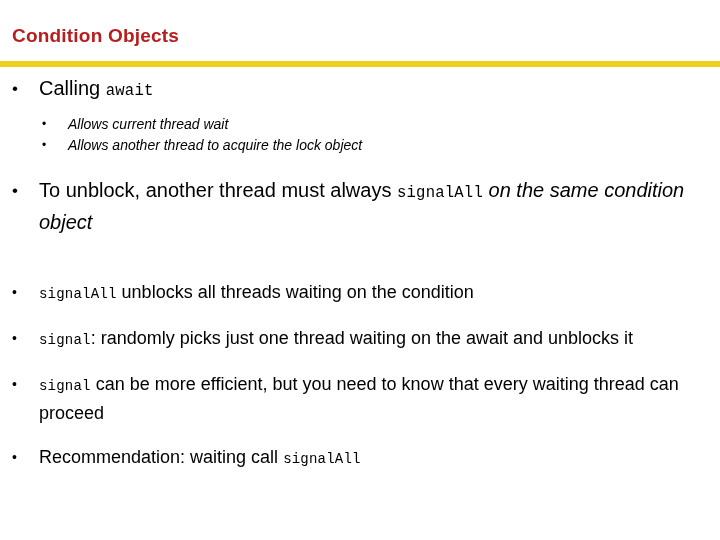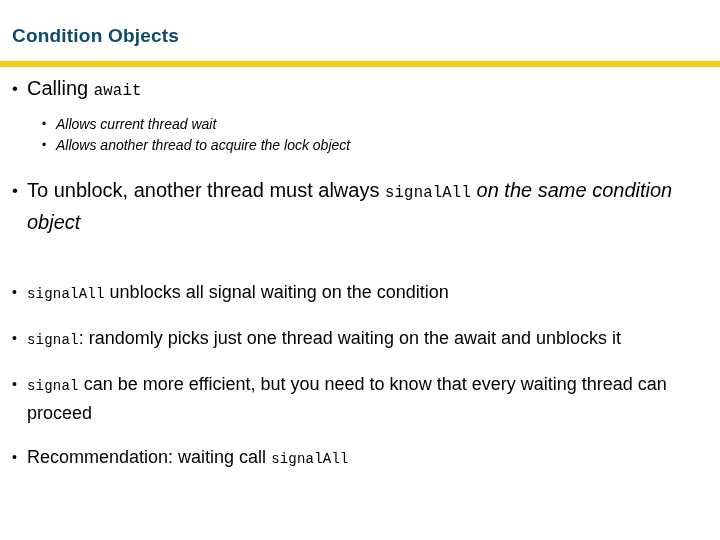--- a/index.html
+++ b/index.html
@@ -62,20 +62,21 @@
     align-items: flex-start;
     box-sizing: border-box;
   }
   .bullet-mark {
     flex: 0 0 auto;
     text-align: left;
     color: #000;
   }
   .bullet-text {
     flex: 1 1 auto;
+    margin-left: 12px;
   }
 
   
   .lvl1 {
     font-size: 20px;
     line-height: 29px;
     padding-left: 12px;
   }
   .lvl1 .bullet-mark {
     width: 15px;
@@ -139,21 +140,21 @@
   .sp-e { height: 17px; }
   .sp-f { height: 17px; }
   .sp-g { height: 17px; }
 </style>
 </head>
 <body style="background: rgb(255, 255, 255);">
 
 <div class="slide">
 
   <div class="title-block">
-    <div class="slide-title" style="color: #0c4a6e;">Condition Objects</div>
+    <div class="slide-title" style="color: #b91c1c;">Condition Objects</div>
     <div class="title-rule" style="background: rgb(242, 206, 27);"></div>
   </div>
 
   <div class="body-area">
 
     <div class="bullet-row lvl1">
       <span class="bullet-mark">•</span>
       <span class="bullet-text"><span>Calling </span><span class="mono mono-sm">await</span></span>
     </div>
 
@@ -176,21 +177,21 @@
       <span class="bullet-text"><span>To unblock, another thread must always </span><span class="mono mono-sm">signalAll</span><span class="ital"> on the same condition object</span></span>
     </div>
 
     <div class="sp-c"></div>
 
 
     <div class="sp-d"></div>
 
     <div class="bullet-row lvl1b">
       <span class="bullet-mark">•</span>
-      <span class="bullet-text"><span class="mono mono-sm">signalAll</span><span> unblocks all signal waiting on the condition</span></span>
+      <span class="bullet-text"><span class="mono mono-sm">signalAll</span><span> unblocks all threads waiting on the condition</span></span>
     </div>
 
     <div class="sp-e"></div>
 
     <div class="bullet-row lvl1b">
       <span class="bullet-mark">•</span>
       <span class="bullet-text"><span class="mono mono-sm">signal</span><span>: randomly picks just one thread waiting on the await and unblocks it</span></span>
     </div>
 
     <div class="sp-f"></div>

